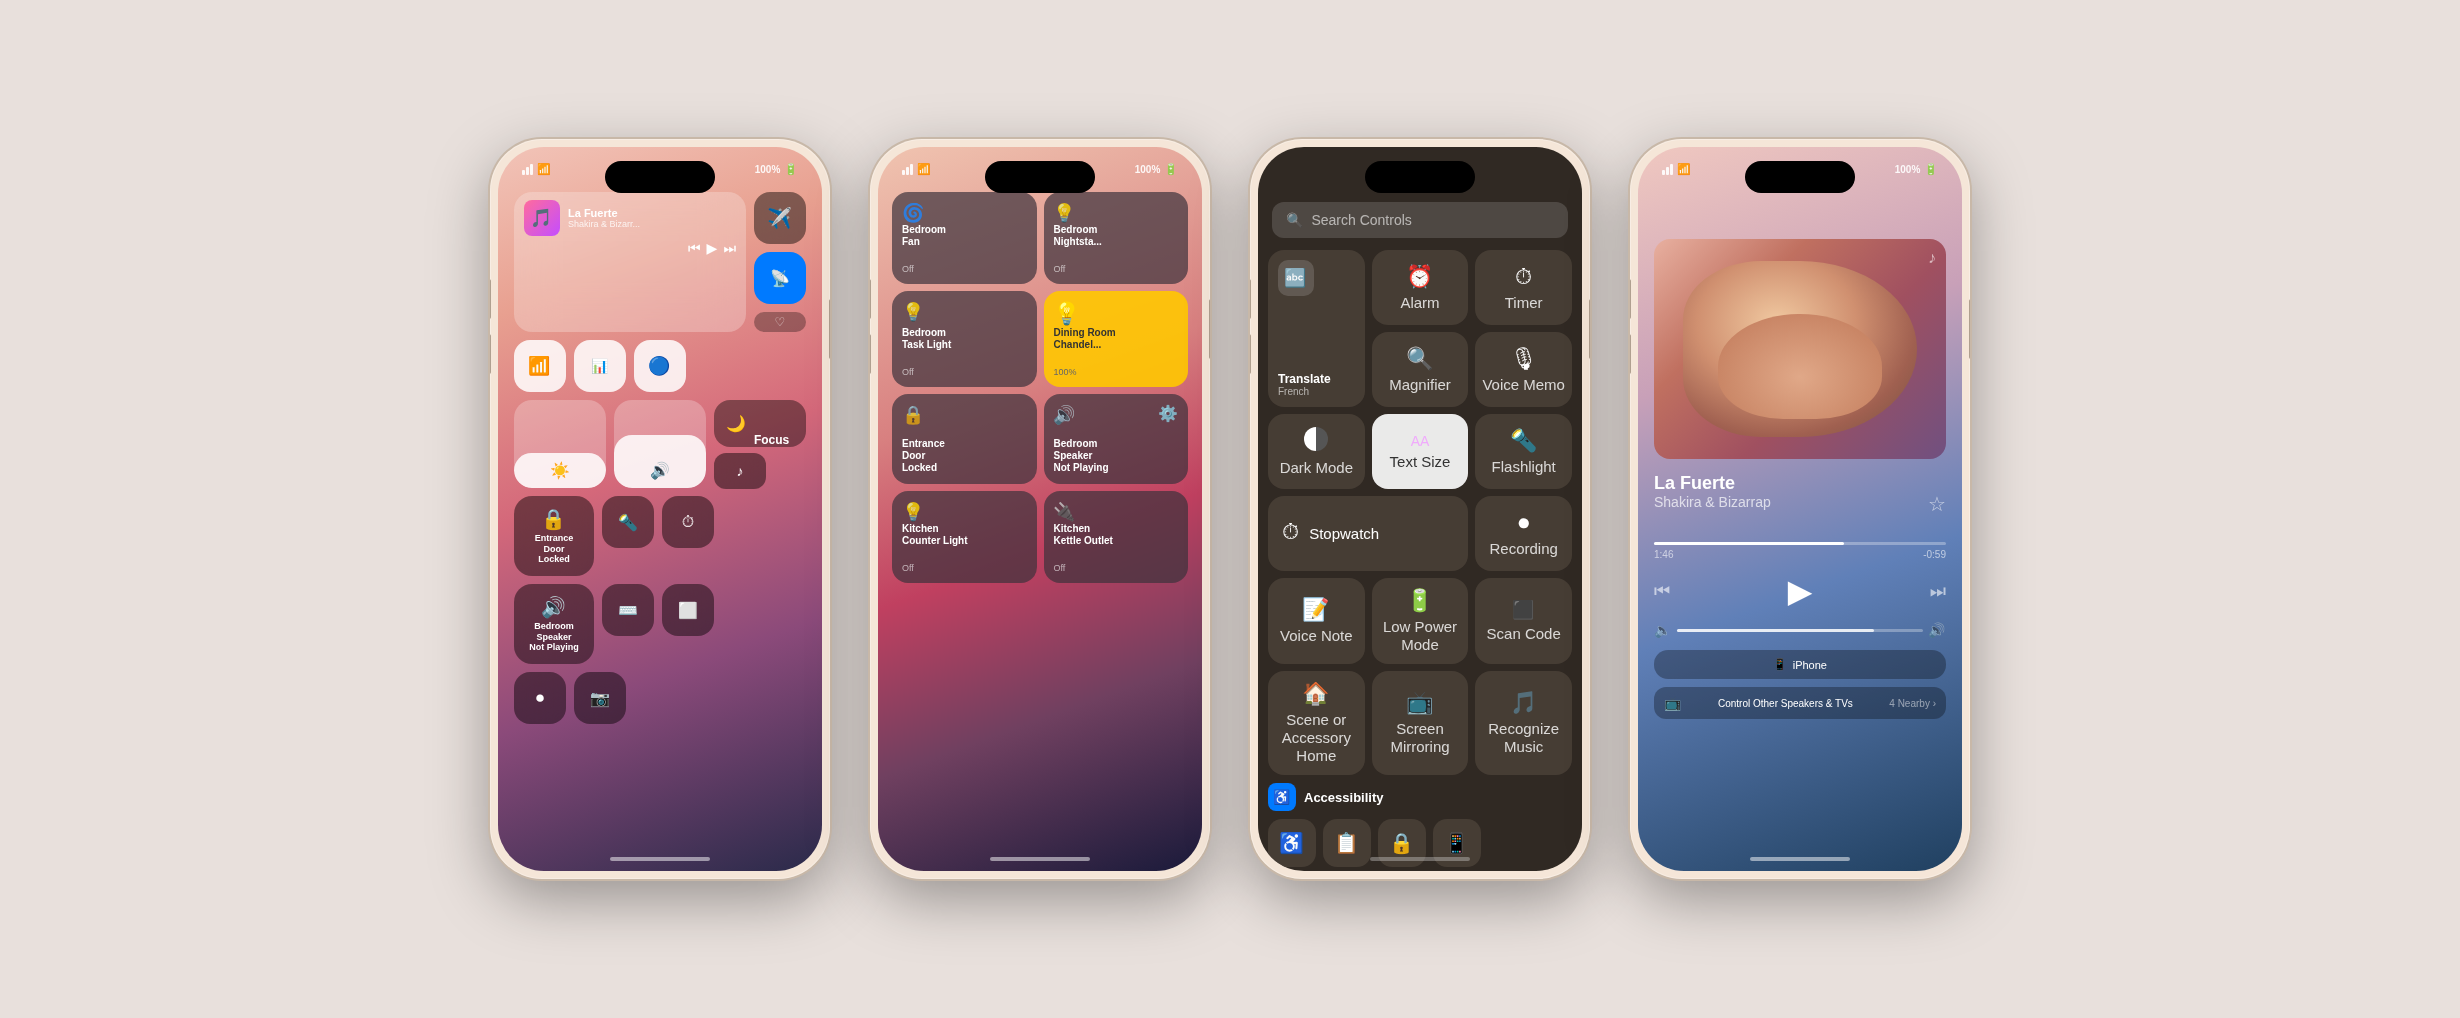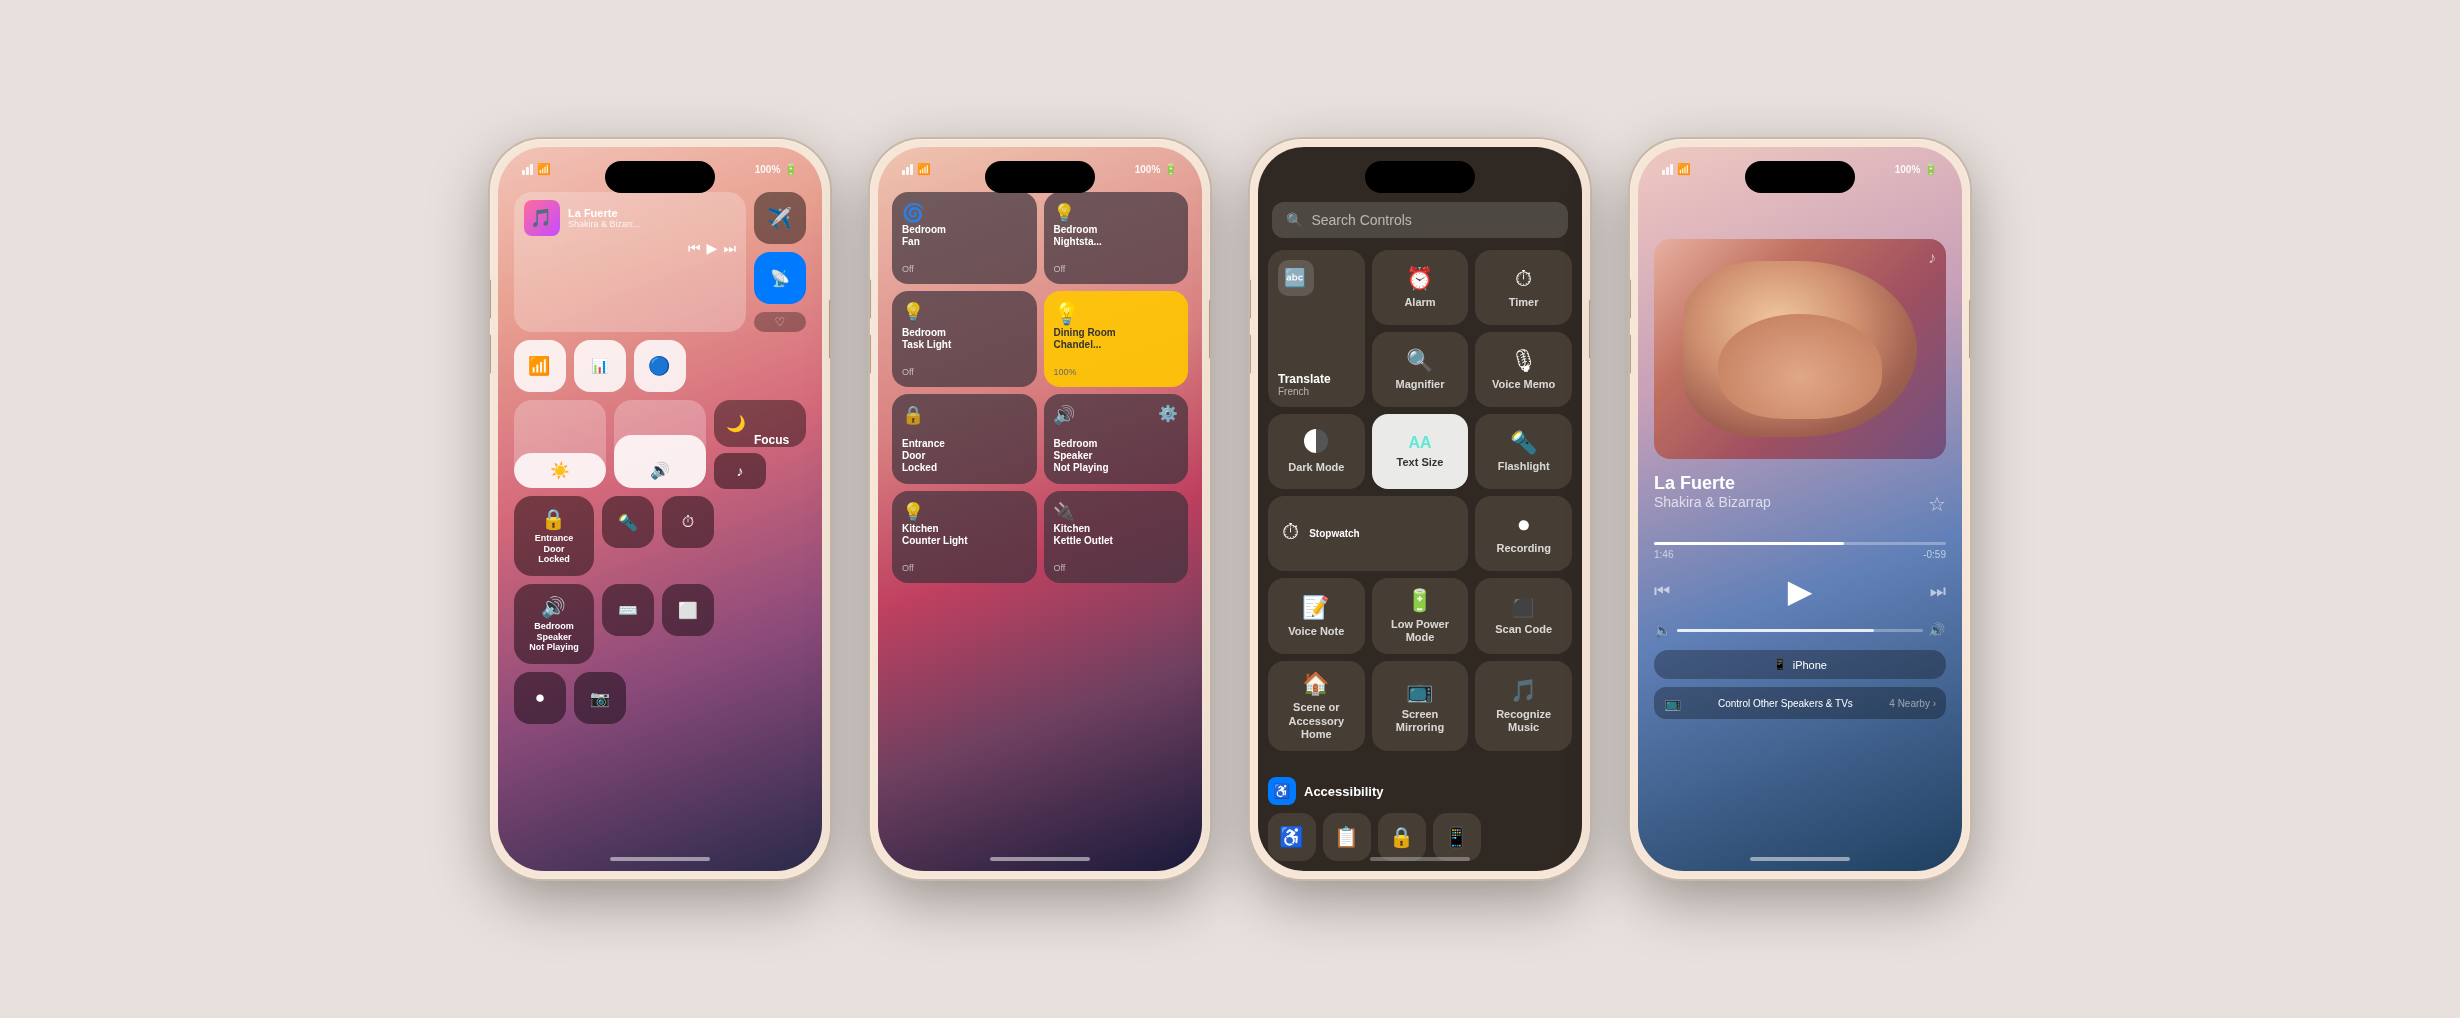--- a/index.html
+++ b/index.html
@@ -289,21 +289,21 @@
       justify-content: center;
       padding: 10px 6px;
       color: white;
       text-align: center;
       min-height: 75px;
     }
     .sc-tile.wide { grid-column: span 2; }
     .sc-tile.active-text { background: rgba(255,255,255,0.9); color: #333; }
 
     .sc-tile-icon { font-size: 22px; margin-bottom: 4px; }
-    .sc-tile-label { font-size: 11px; font-weight: 700; color: rgba(255,255,255,0.8); line-height: 1.2; }
+    .sc-tile-label { font-size: 15px; font-weight: 400; color: rgba(255,255,255,0.8); line-height: 1.2; }
     .sc-tile.active-text .sc-tile-label { color: #333; }
 
     .accessibility-section {
       padding: 8px 10px 4px;
       display: flex;
       align-items: center;
       gap: 8px;
     }
     .acc-badge {
       width: 28px; height: 28px;
@@ -739,32 +739,32 @@
           <span class="sc-tile-icon">🎙</span>
           <span class="sc-tile-label">Voice Memo</span>
         </div>
 
         <div class="sc-tile">
           <span class="sc-tile-icon" style="font-size:20px;display:inline-block;width:24px;height:24px;border-radius:50%;background:linear-gradient(to right, white 50%, #555 50%);"></span>
           <span class="sc-tile-label" style="margin-top:4px;">Dark Mode</span>
         </div>
 
         <div class="sc-tile active-text">
-          <span class="sc-tile-icon" style="font-size:16px;font-weight:700;color:#5eead4;">AA</span>
+          <span class="sc-tile-icon" style="font-size:14px;font-weight:400;color:#f0abfc;">AA</span>
           <span class="sc-tile-label" style="color:#333;">Text Size</span>
         </div>
 
         <div class="sc-tile">
           <span class="sc-tile-icon">🔦</span>
           <span class="sc-tile-label">Flashlight</span>
         </div>
 
         <div class="sc-tile wide" style="min-height:60px;flex-direction:row;gap:10px;align-items:center;justify-content:flex-start;padding-left:14px;">
           <span class="sc-tile-icon">⏱</span>
-          <span class="sc-tile-label" style="font-size:10px;font-weight:700;color:white;">Stopwatch</span>
+          <span class="sc-tile-label" style="font-size:15px;font-weight:400;color:white;">Stopwatch</span>
         </div>
 
         <div class="sc-tile">
           <span class="sc-tile-icon">⏺</span>
           <span class="sc-tile-label">Recording</span>
         </div>
 
         <div class="sc-tile">
           <span class="sc-tile-icon">📝</span>
           <span class="sc-tile-label">Voice Note</span>

